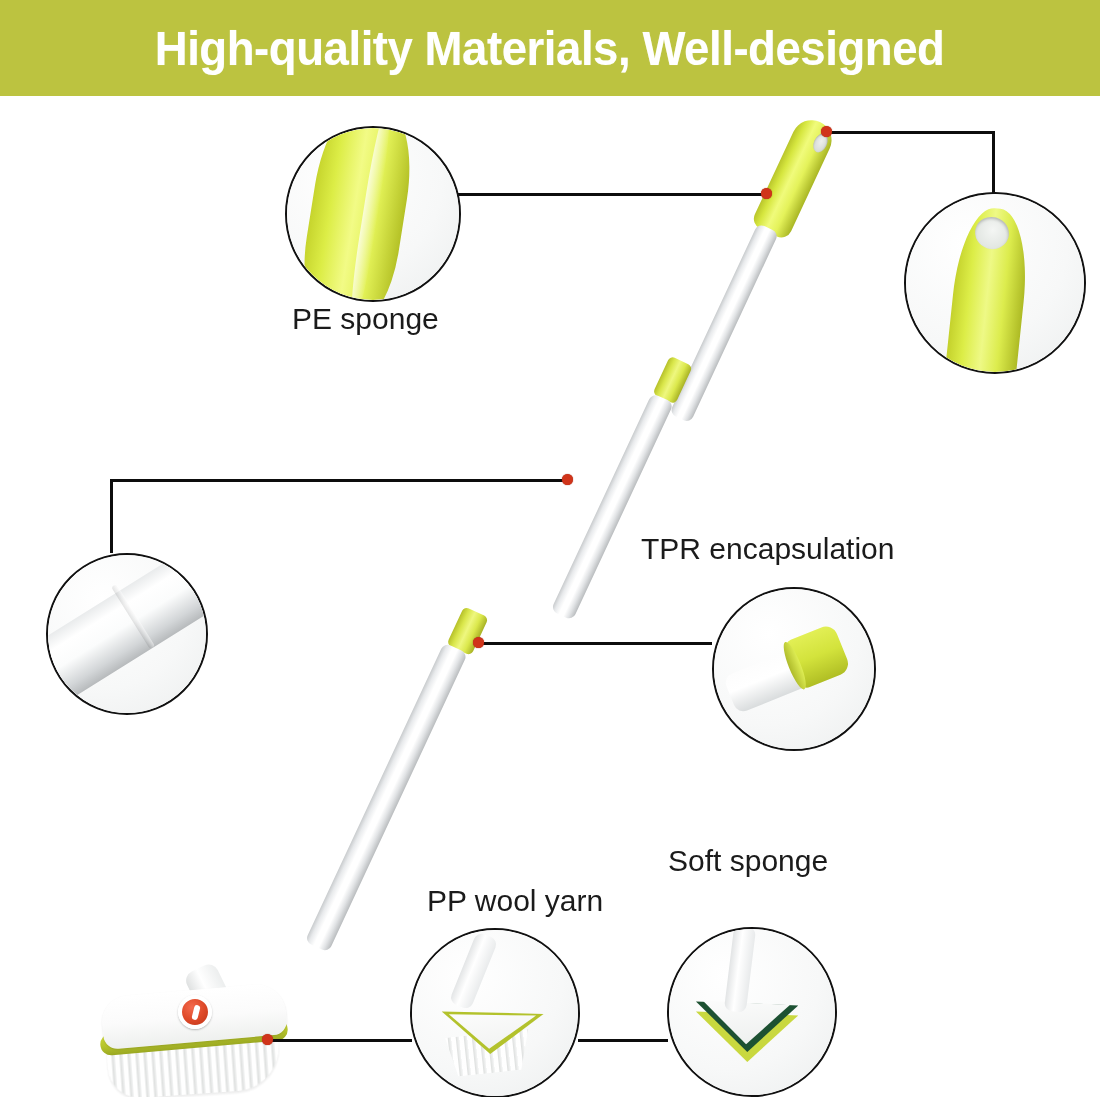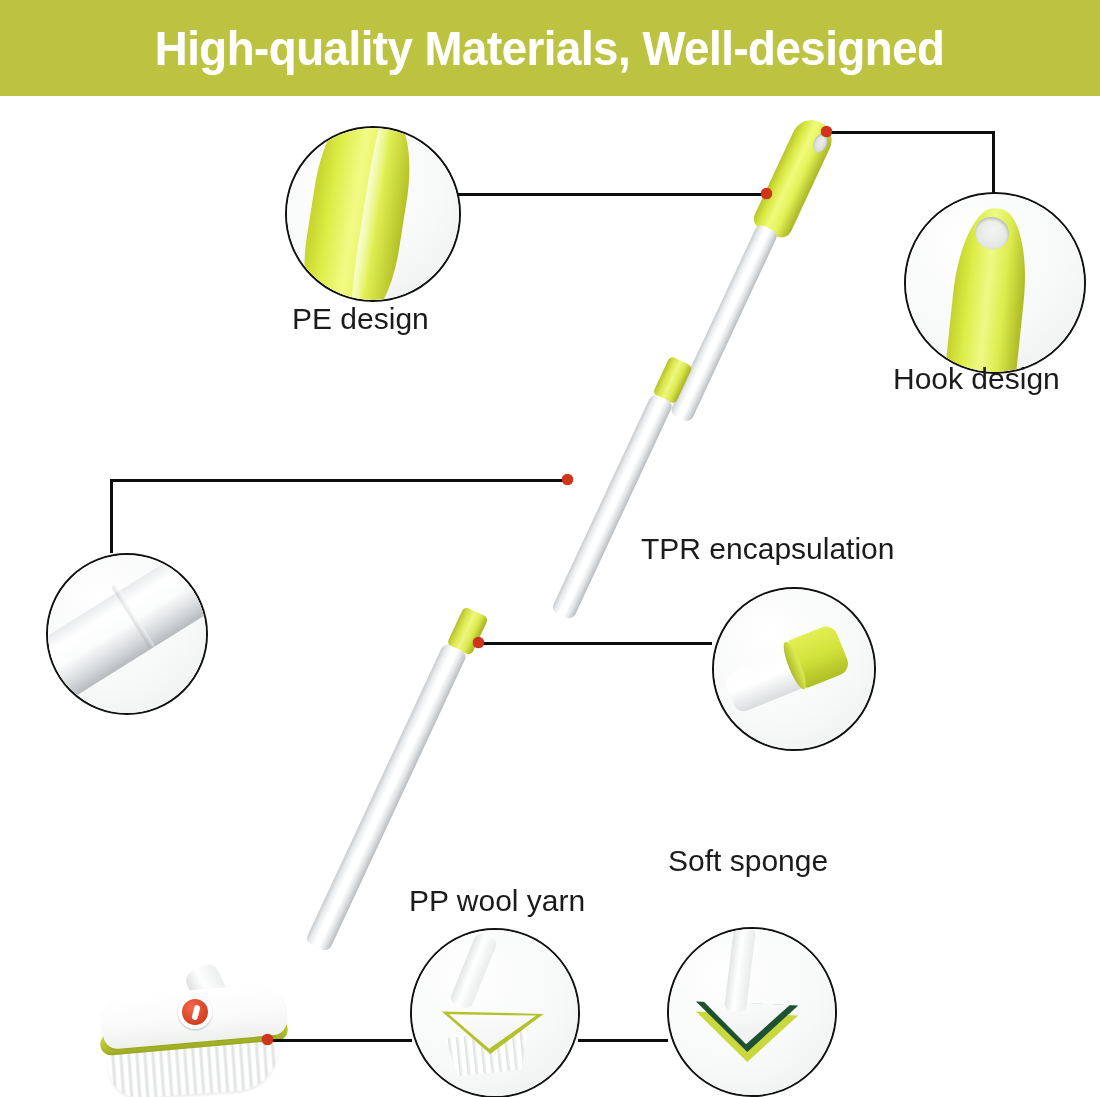--- a/index.html
+++ b/index.html
@@ -289,30 +289,29 @@
 
   <div class="lead lead-h" style="left:578px;top:1039px;width:90px;"></div>
 
   <div class="callout" style="left:285px;top:126px;width:172px;height:172px;">
     <div class="callout-inner">
       <div class="cu-bg"></div>
       <div class="cu-handle"></div>
       <div class="cu-handle-hi"></div>
     </div>
   </div>
-  <div class="label" style="left:292px;top:302px;">PE design</div>
+  <div class="label" style="left:292px;top:302px;">PE sponge</div>
 
   <div class="callout" style="left:904px;top:192px;width:178px;height:178px;">
     <div class="callout-inner">
       <div class="cu-bg"></div>
       <div class="hk-body"></div>
       <div class="hk-hole"></div>
     </div>
   </div>
-  <div class="label" style="left:893px;top:362px;">Hook design</div>
 
   <div class="callout" style="left:46px;top:553px;width:158px;height:158px;">
     <div class="callout-inner">
       <div class="cu-bg"></div>
       <div class="cu-rod"></div>
       <div class="cu-rod-seam"></div>
     </div>
   </div>
 
   <div class="callout" style="left:712px;top:587px;width:160px;height:160px;">
@@ -326,21 +325,21 @@
 
   <div class="callout" style="left:410px;top:928px;width:166px;height:166px;">
     <div class="callout-inner">
       <div class="cu-bg"></div>
       <div class="tri-stick"></div>
       <div class="tri-bristles"></div>
       <div class="tri-plate-shape"></div>
       <div class="tri-plate-inner"></div>
     </div>
   </div>
-  <div class="label" style="left:409px;top:884px;">PP wool yarn</div>
+  <div class="label" style="left:427px;top:884px;">PP wool yarn</div>
 
   <div class="callout" style="left:667px;top:927px;width:166px;height:166px;">
     <div class="callout-inner">
       <div class="cu-bg"></div>
       <div class="sp-yellow"></div>
       <div class="sp-dark"></div>
       <div class="sp-white"></div>
       <div class="sp-stick"></div>
     </div>
   </div>

